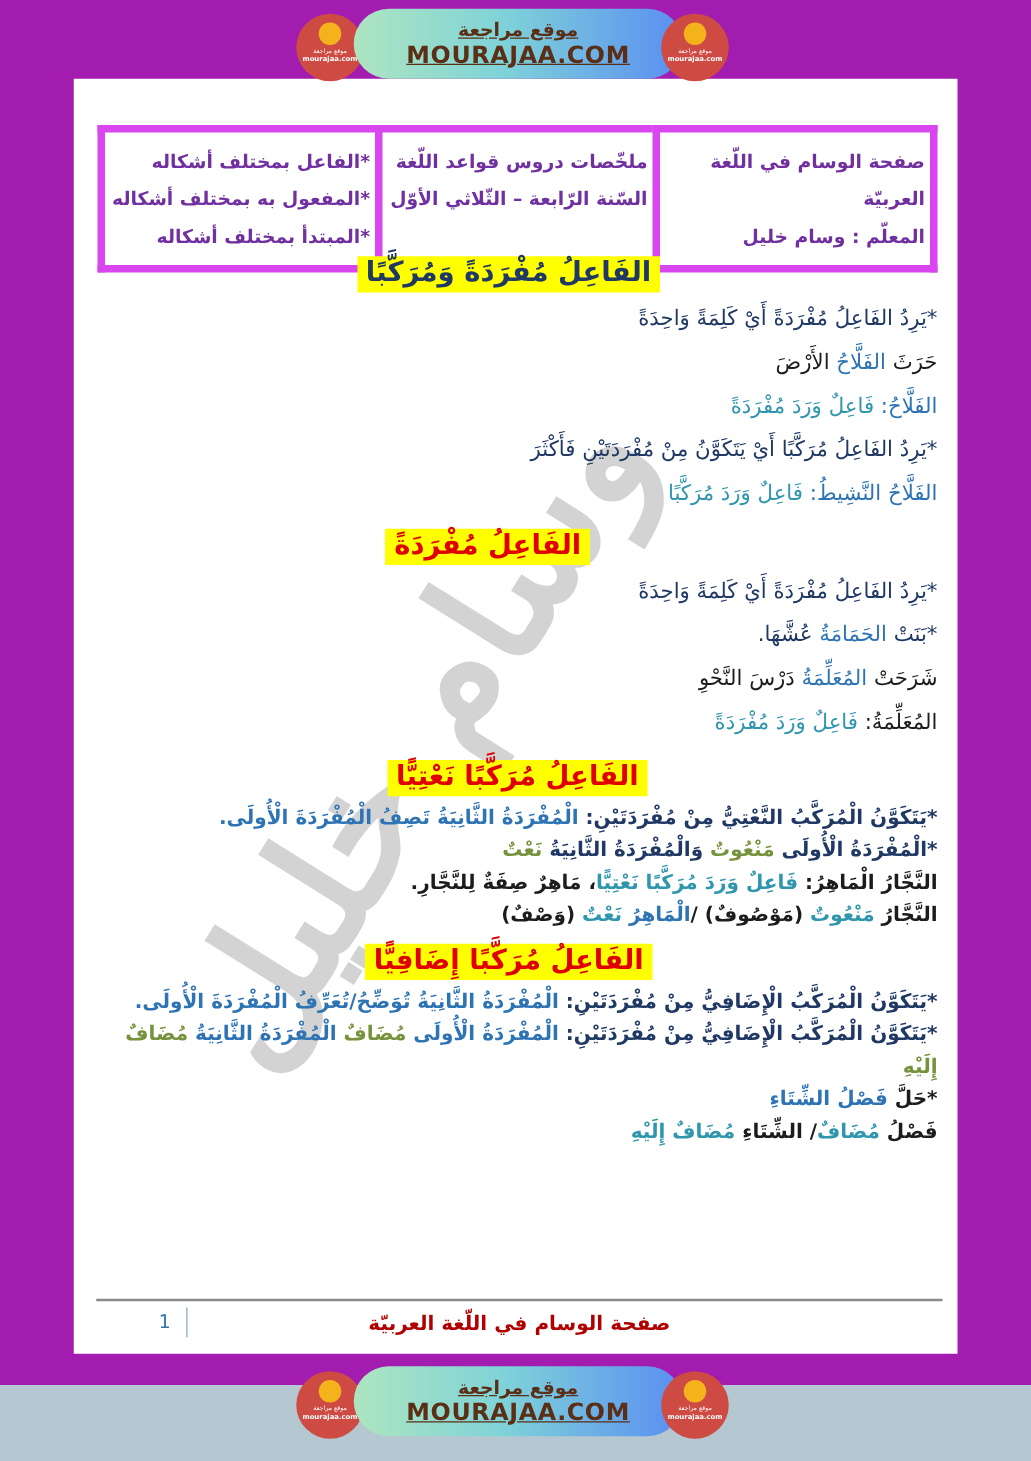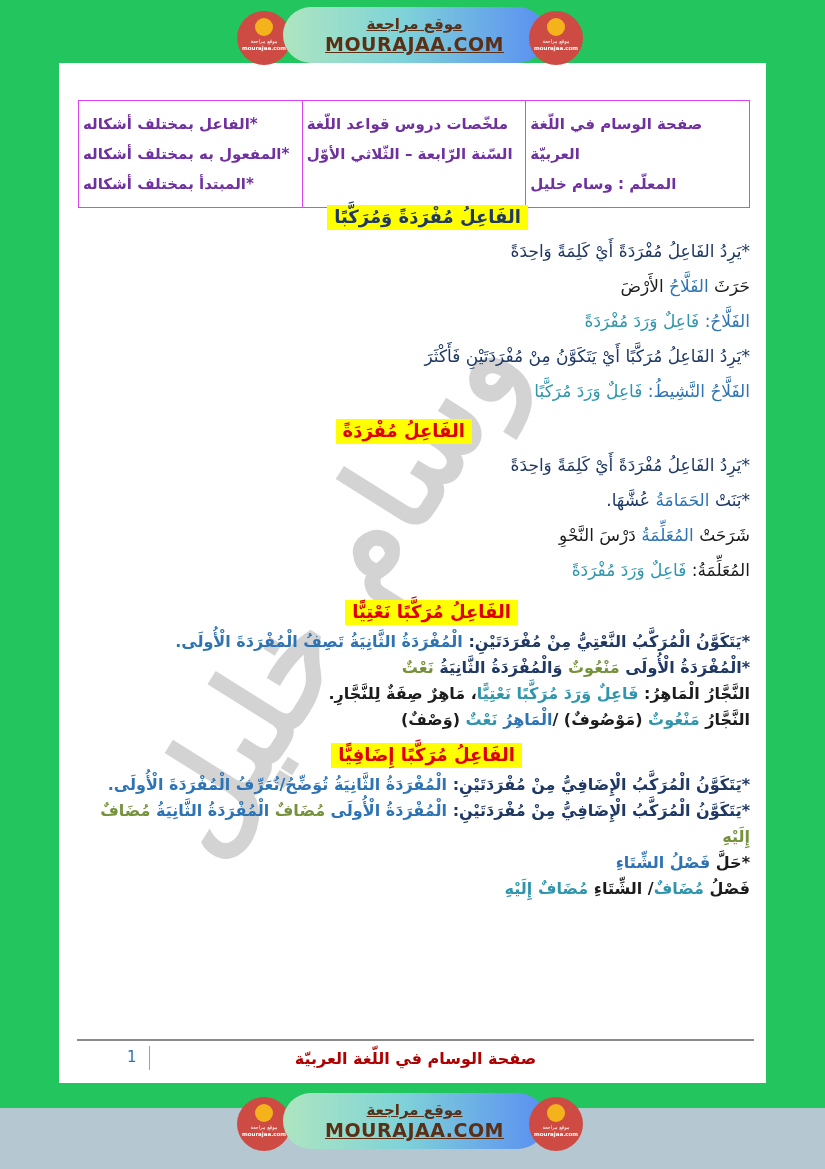--- a/index.html
+++ b/index.html
@@ -1,17 +1,17 @@
 <!DOCTYPE html>
 <html lang="ar"><head>
 <meta charset="utf-8">
 <style>
   html,body{margin:0;padding:0;}
   body{font-family:"DejaVu Sans",sans-serif;}
-  .canvas{position:relative;width:825px;height:1169px;background:#22c55e;overflow:hidden;}
+  .canvas{position:relative;width:825px;height:1169px;background:#a21caf;overflow:hidden;}
   .bottom-strip{position:absolute;left:0;top:1108px;width:825px;height:61px;background:#b5c7d1;z-index:1;}
 
   
   .banner{position:absolute;left:0;width:825px;height:70px;z-index:3;}
   .banner.top{top:0;}
   .banner.bottom{top:1086px;}
   .pill{position:absolute;left:283px;top:7px;width:263px;height:56px;border-radius:28px;
         background:linear-gradient(90deg,#aee5c0 0%,#7fd3d8 45%,#5a8ef2 100%);
         display:flex;flex-direction:column;align-items:center;justify-content:center;}
   .pill .ar{font-size:15px;font-weight:bold;color:#5b2f16;text-decoration:underline;line-height:18px;}
@@ -25,32 +25,32 @@
 
   
   .page{position:absolute;left:59px;top:63px;width:707px;height:1020px;background:#ffffff;z-index:2;}
 
   .watermark{position:absolute;left:-80px;top:447px;width:720px;height:170px;z-index:0;
              transform:rotate(-58deg);color:#a9a9a9;opacity:.5;font-size:128px;font-weight:bold;
              text-align:center;white-space:nowrap;pointer-events:none;font-family:"DejaVu Serif",serif;}
 
   
   .header-table{position:absolute;right:16px;top:37px;width:672px;border-collapse:collapse;z-index:2;}
-  .header-table td{border:1px solid #d946ef;width:33.3%;vertical-align:top;padding:8px 4px;
-                   color:#7030a0;font-weight:bold;font-size:15px;text-align:left;}
+  .header-table td{border:6px solid #d946ef;width:33.3%;vertical-align:top;padding:8px 4px;
+                   color:#7030a0;font-weight:bold;font-size:15px;text-align:right;}
   .header-table td div{line-height:30px;}
 
   
   .content{position:absolute;right:16px;left:14px;top:140px;z-index:2;direction:rtl;text-align:right;}
   .heading-row{margin:6px 0 4px 0;}
   .heading-row.s0{padding-right:222px;margin-top:2px;}
   .heading-row.s1{padding-right:278px;margin-top:10px;}
   .heading-row.s2{padding-right:232px;margin-top:12px;}
   .heading-row.s3{padding-right:228px;margin-top:10px;}
-  .heading{display:inline-block;background:#ffff00;padding:1px 7px 3px 7px;font-size:18px;font-weight:bold;}
+  .heading{display:inline-block;background:#ffff00;padding:1px 7px 3px 7px;font-size:22px;font-weight:bold;}
   .h-navy{color:#1f3864;}
   .h-red{color:#e00000;}
   .line{font-size:17px;line-height:35px;color:#1c1c1c;}
   .line.dense{font-size:16px;line-height:26px;font-weight:bold;}
   .c-dark{color:#1c1c1c;}
   .c-navy{color:#1f3864;}
   .c-blue{color:#2e74b5;}
   .c-teal{color:#2f96ad;}
   .c-olive{color:#76923c;}
 

